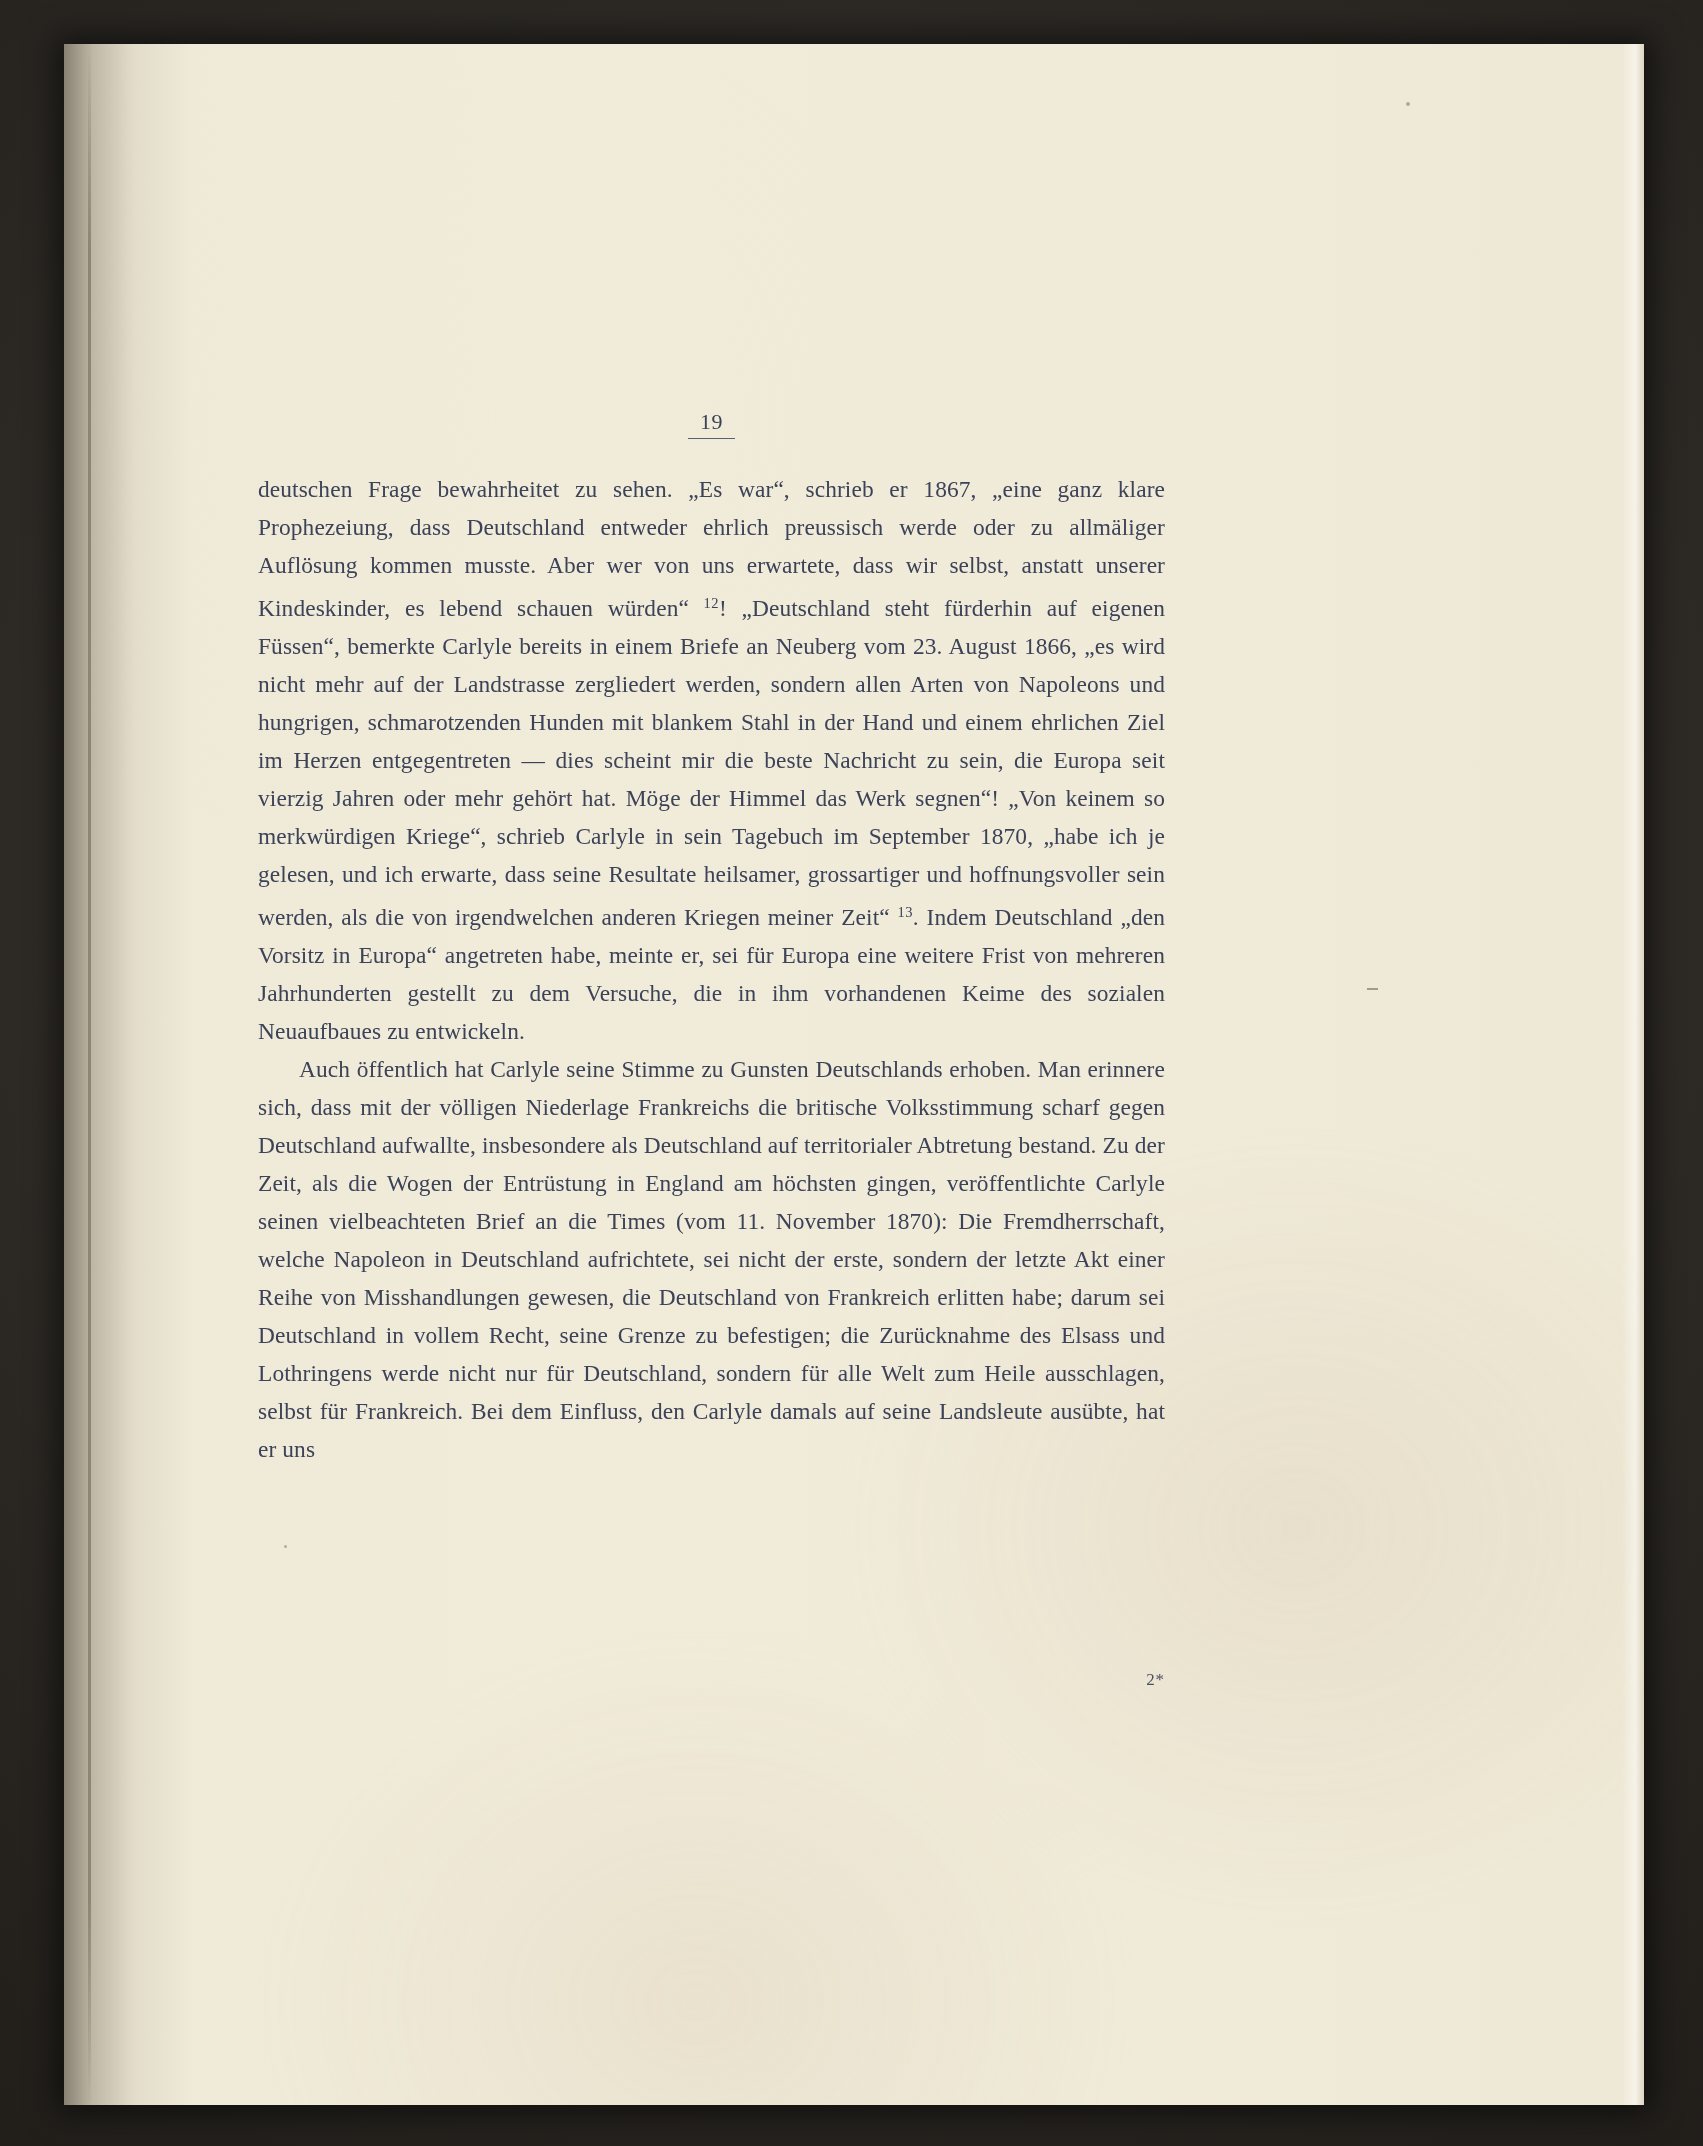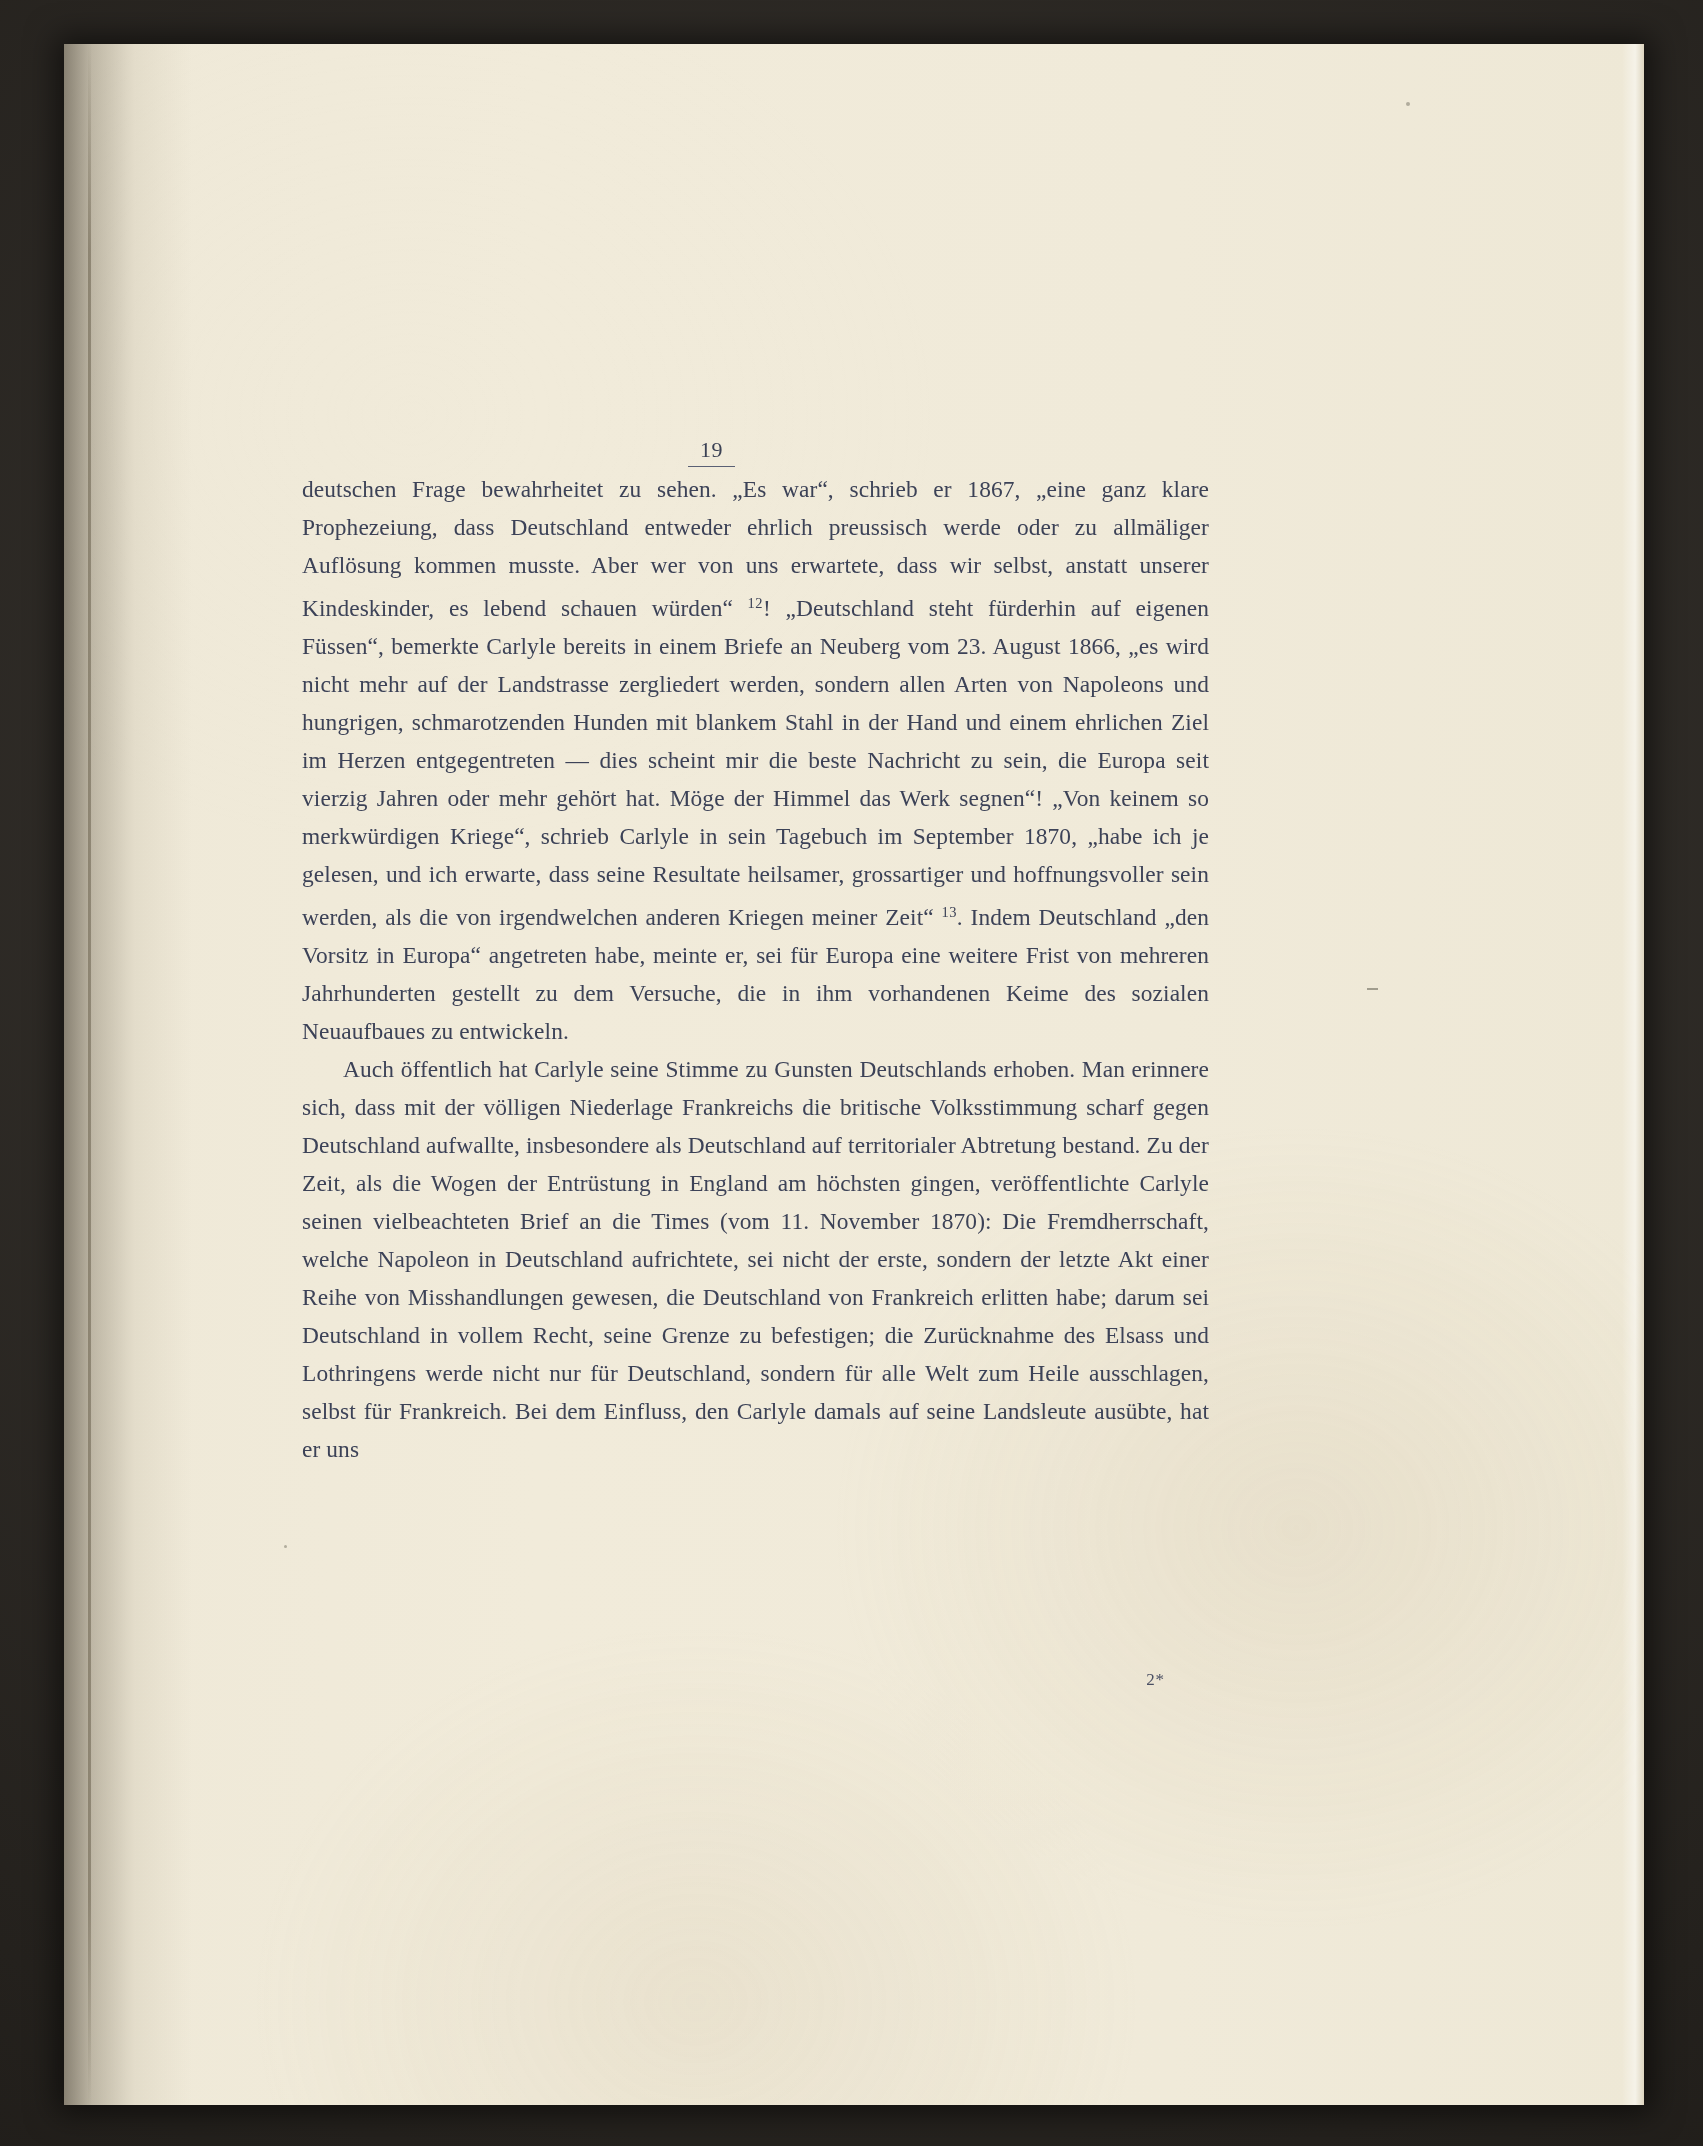--- a/index.html
+++ b/index.html
@@ -89,21 +89,20 @@
     background: linear-gradient(90deg, rgba(255,255,255,0) 0%, rgba(255,255,255,0.45) 60%, rgba(190,178,150,0.35) 100%);
     pointer-events: none;
   }
 
   .folio-wrap {
     position: absolute;
     left: 194px;
     top: 366px;
     width: 907px;
     text-align: center;
-    margin-top: 28px;
   }
 
   .folio {
     display: inline-block;
     font-size: 22px;
     color: #3b4154;
     letter-spacing: 0.4px;
     padding: 0 12px 4.3px 12px;
     border-bottom: 1.3px solid #5a6074;
     line-height: 1.1;
@@ -113,21 +112,20 @@
     position: absolute;
     left: 194px;
     top: 426px;
     width: 907px;
     color: #3c4257;
     font-size: 23.4px;
     line-height: 38px;
     text-align: justify;
     text-justify: inter-word;
     letter-spacing: 0.1px;
-    margin-left: 44px;
   }
 
   .body p {
     margin: 0;
   }
   .body p.indent {
     text-indent: 41px;
   }
 
   sup {

